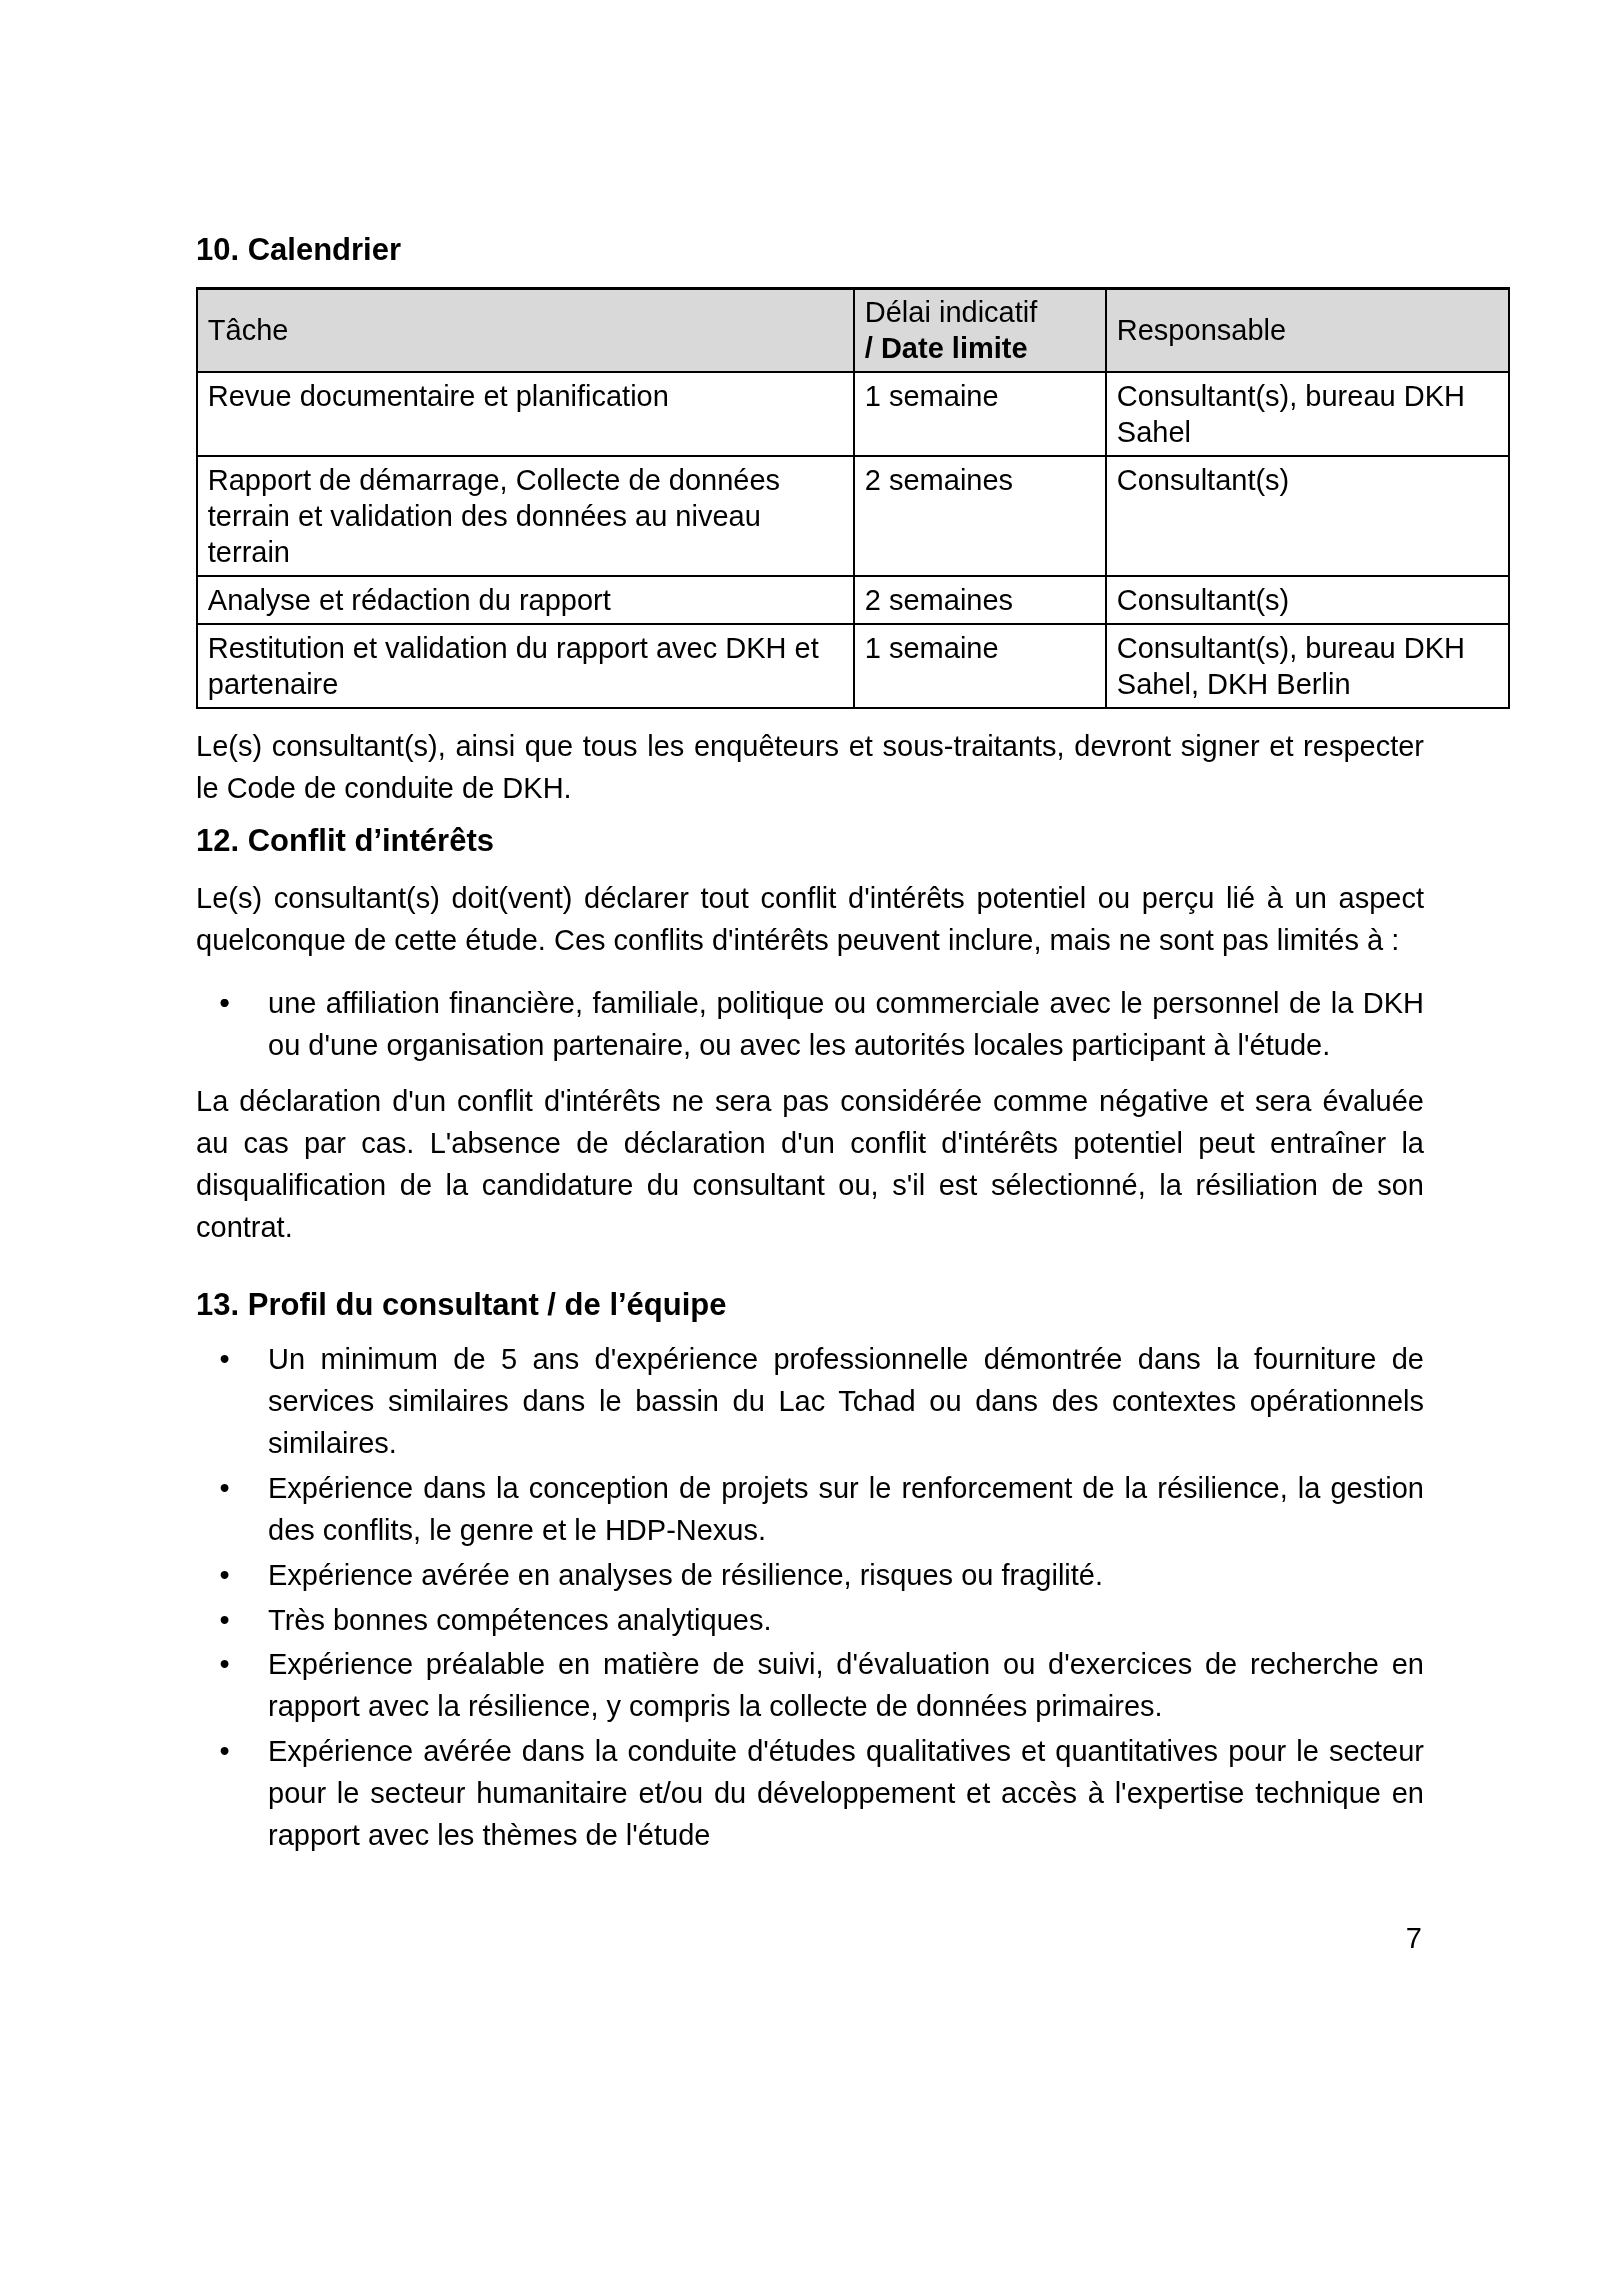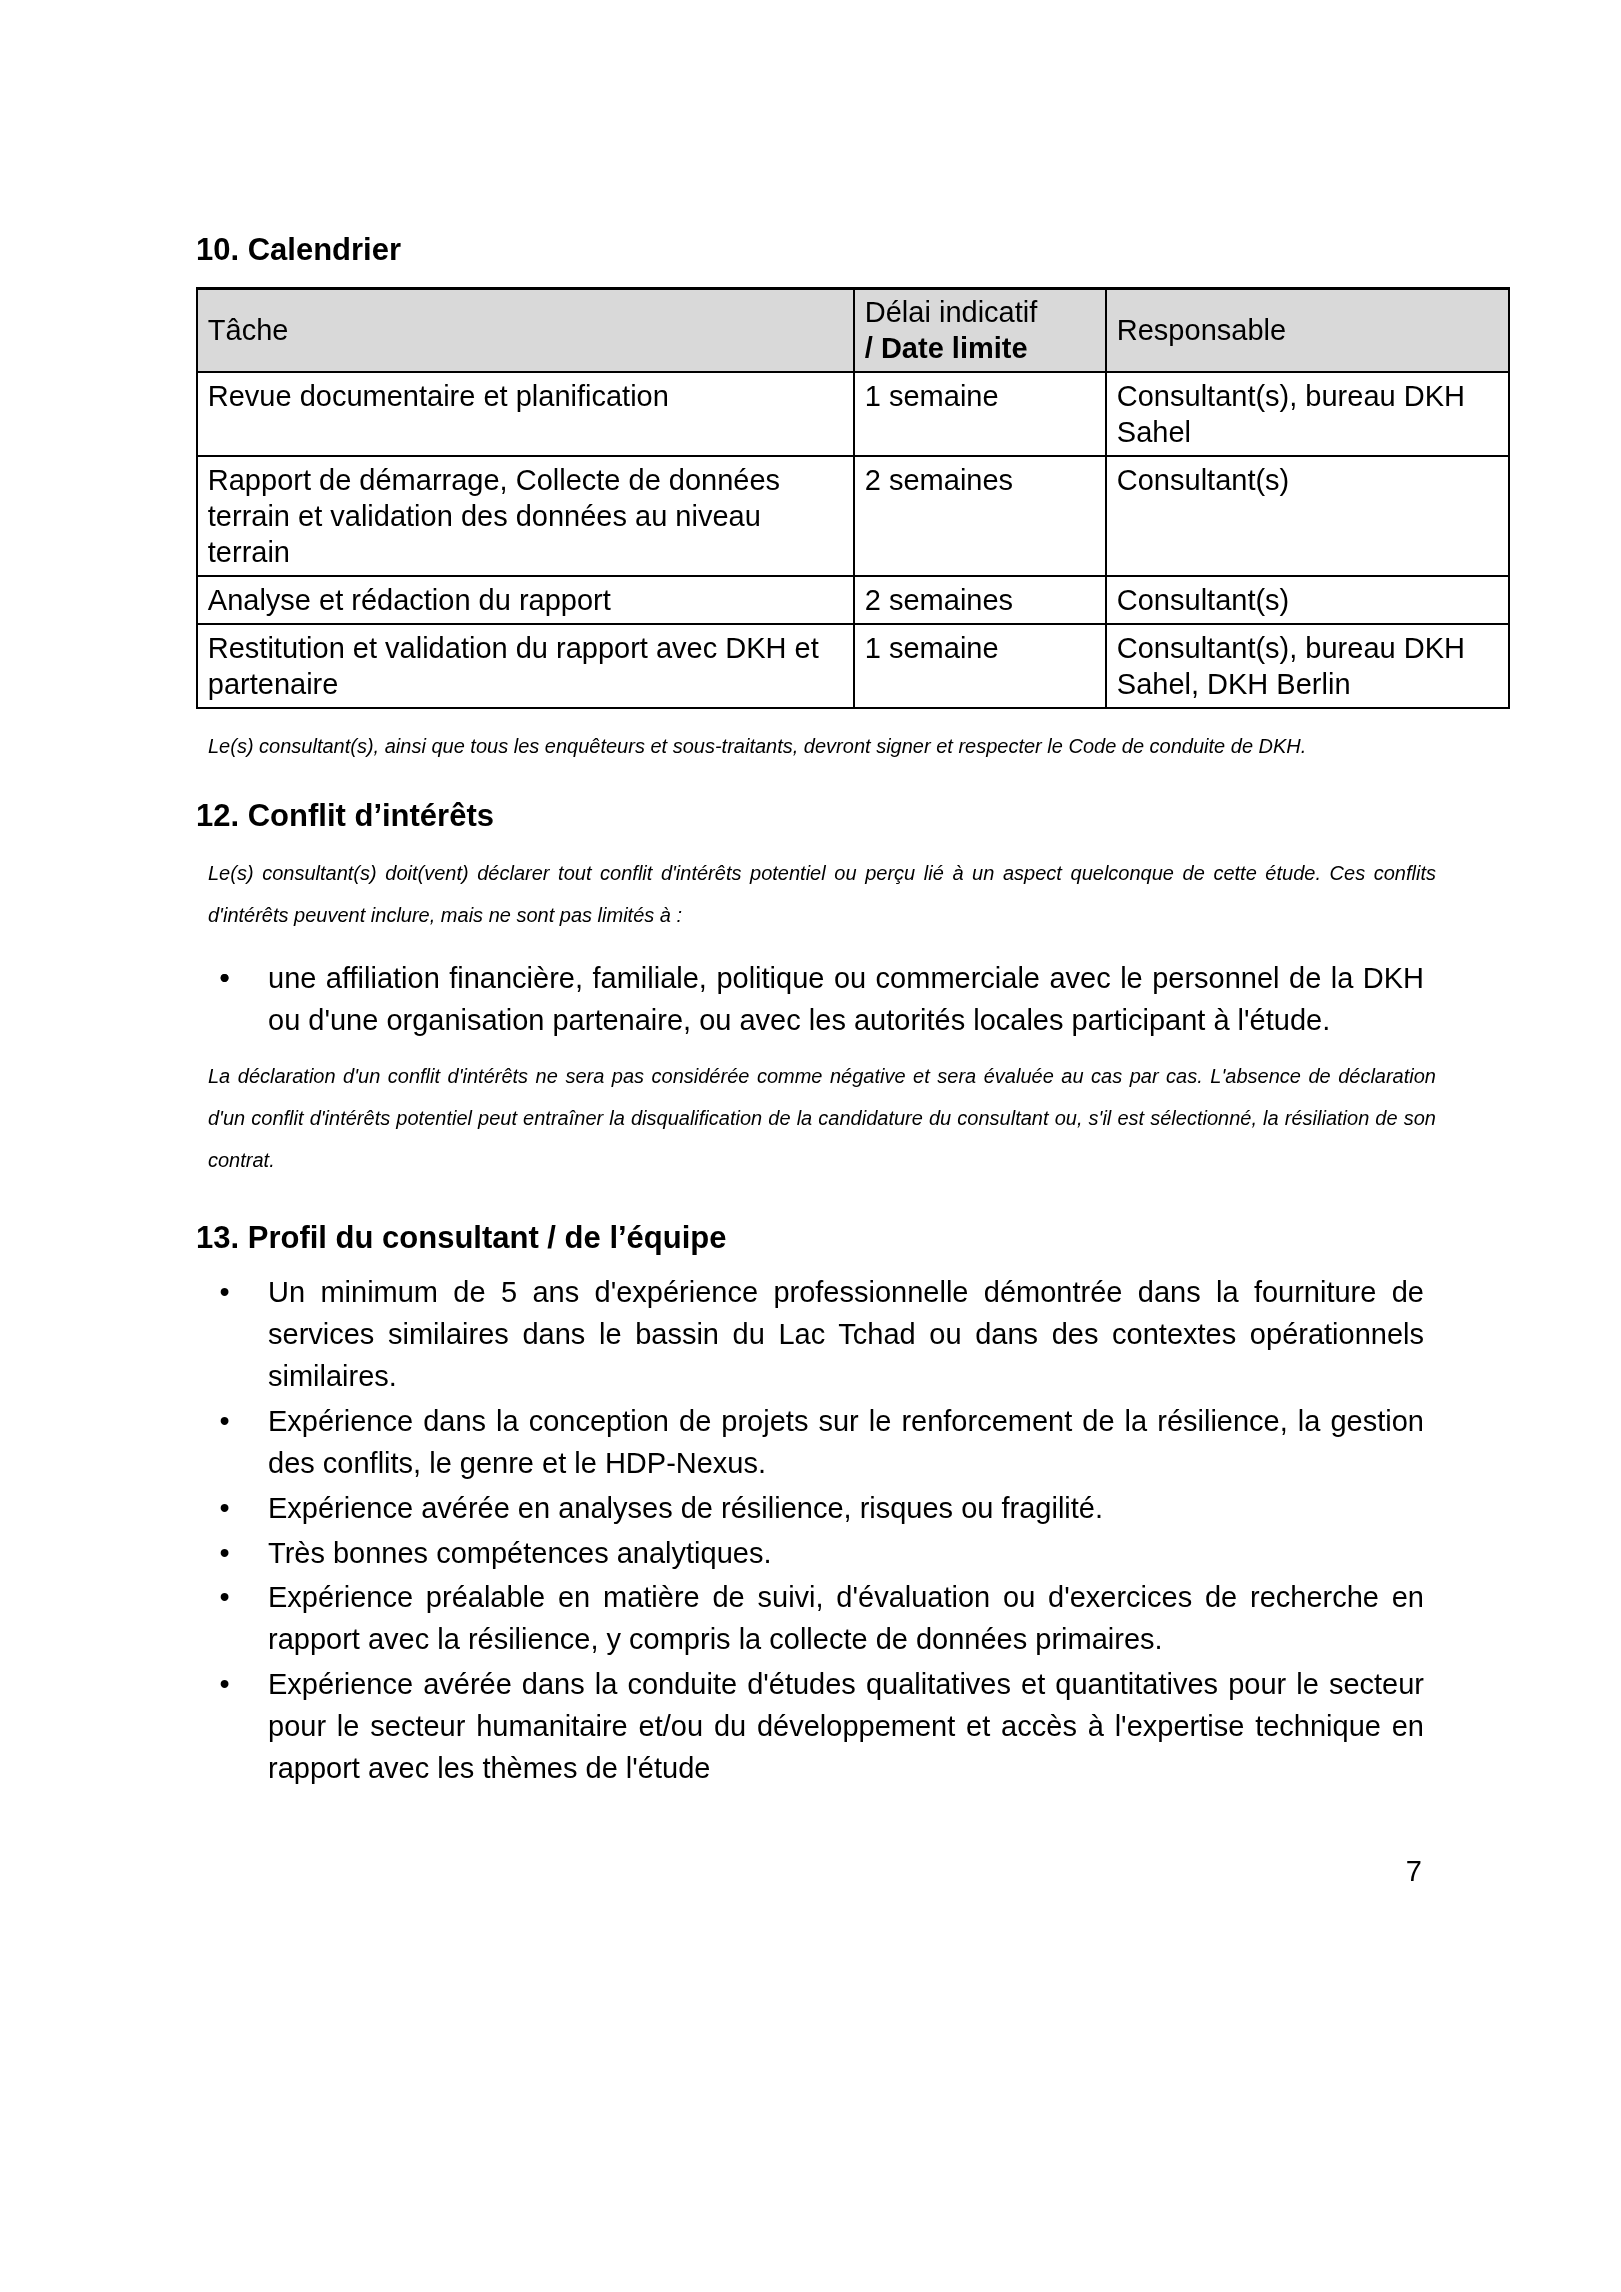--- a/index.html
+++ b/index.html
@@ -24,21 +24,21 @@
   }
   .section-heading {
     font-size: 31px;
     line-height: 39px;
     font-weight: bold;
     width: 1228px;
     margin: 0;
   }
   .h-cal   { margin-top: 214px; }
   .h-prot  { margin-top: 57px; }
-  .h-conf  { margin-top: 29px; }
+  .h-conf  { margin-top: 12px; }
   .h-prof  { margin-top: 37px; }
 
   .doc-table {
     border-collapse: collapse;
     table-layout: fixed;
     width: 1311px;
     margin-top: 17.6px;
     font-size: 29px;
     line-height: 36px;
     border: 2px solid #000;
@@ -57,26 +57,25 @@
   }
   .doc-table td {
     vertical-align: top;
   }
   .header-row th {
     background: #d9d9d9;
   }
   .bold-line { font-weight: bold; }
 
   .para {
-    font-size: 20px;
+    font-size: 29px;
     line-height: 42px;
     text-align: justify;
     width: 1228px;
-    margin: 12px;
-    font-style: italic;
+    margin: 0;
   }
   .p-mt17 { margin-top: 16.7px; }
   .p-mt20 { margin-top: 19.6px; }
   .p-mt14 { margin-top: 13.7px; }
 
   .bullet-list {
     list-style: none;
     margin: 0;
     padding: 0;
     width: 1228px;

